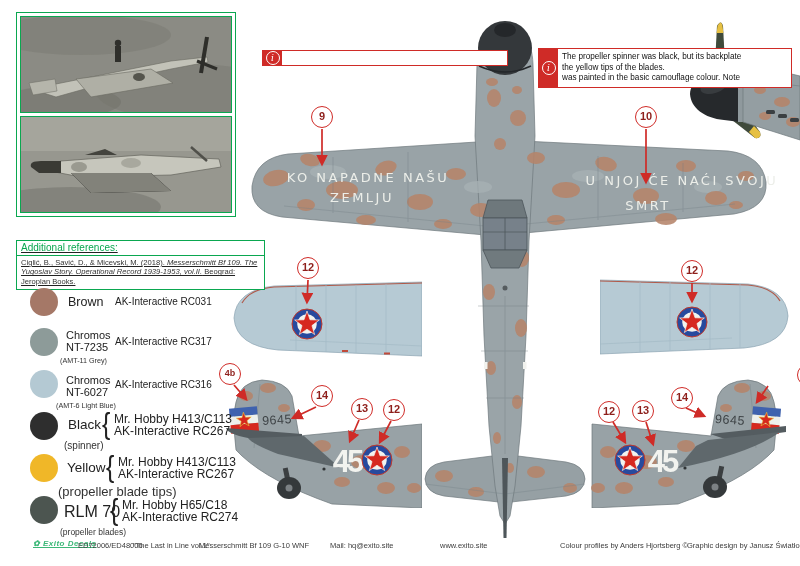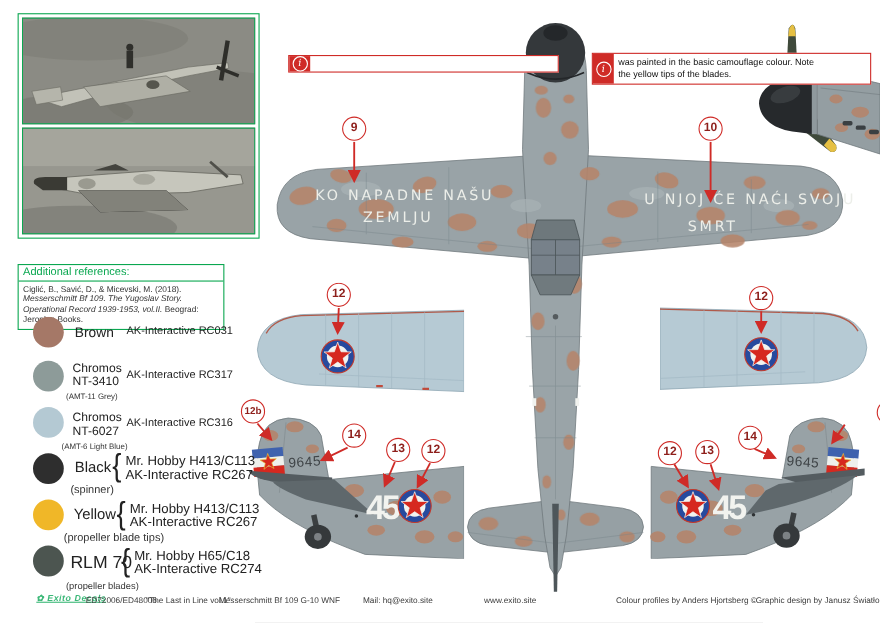--- a/index.html
+++ b/index.html
@@ -4,21 +4,21 @@
 <style>
   html,body{margin:0;padding:0;background:#e8e8e8;}
   .page{position:relative;width:800px;height:566px;background:#ffffff;overflow:hidden;
         font-family:"Liberation Sans",sans-serif;color:#222;}
   .abs{position:absolute;}
   
   .photo-box{left:16px;top:12px;width:218px;border:1.5px solid #0aa750;background:#fff;}
   .photo-box-header{background:#0aa750;color:#fff;font-size:10.5px;padding:2px 4px 3px;}
   .photo{margin:3px;border:1px solid #0aa750;height:95px;overflow:hidden;background:#8b8b84;}
   
-  .refs-box{left:16px;top:240px;width:188px;border:1.5px solid #0aa750;background:#fff;box-sizing:border-box;}
+  .refs-box{left:16px;top:240px;width:249px;border:1.5px solid #0aa750;background:#fff;box-sizing:border-box;text-decoration:underline;}
   .refs-header{color:#0aa750;font-size:10px;padding:1px 4px 2px;border-bottom:1.5px solid #0aa750;}
   .refs-body{font-size:7.6px;line-height:1.25;padding:2px 4px 3px;color:#333;}
   .ital{font-style:italic;}
   
   .paint-row{position:absolute;left:30px;width:215px;height:40px;}
   .swatch{position:absolute;left:0;top:0;width:28px;height:28px;border-radius:50%;}
   .pname{position:absolute;font-size:12.5px;color:#222;}
   .pname.small{font-size:11px;line-height:1.1;width:54px;}
   .pnote{position:absolute;font-size:7.2px;color:#333;white-space:nowrap;}
   .pval{position:absolute;font-size:10px;color:#222;white-space:nowrap;}
@@ -318,21 +318,21 @@
   </div>
 
   <div>
     <div class="paint-row" style="top:288px">
       <span class="swatch" style="background: rgb(165, 120, 103);"></span>
       <span class="pname" style="left:38px;top:7px">Brown</span>
       <span class="pval" style="left:85px;top:8px">AK-Interactive RC031</span>
     </div>
     <div class="paint-row" style="top:328px">
       <span class="swatch" style="background: rgb(141, 155, 153);"></span>
-      <span class="pname small" style="left:36px;top:1px">Chromos NT-3410</span>
+      <span class="pname small" style="left:36px;top:1px">Chromos NT-7235</span>
       <span class="pnote" style="left:30px;top:28px">(AMT-11 Grey)</span>
       <span class="pval" style="left:85px;top:8px">AK-Interactive RC317</span>
     </div>
     <div class="paint-row" style="top:370px">
       <span class="swatch" style="background: rgb(180, 201, 211);"></span>
       <span class="pname small" style="left:36px;top:4px">Chromos NT-6027</span>
       <span class="pnote" style="left:26px;top:31px">(AMT-6 Light Blue)</span>
       <span class="pval" style="left:85px;top:9px">AK-Interactive RC316</span>
     </div>
     <div class="paint-row" style="top:412px">
@@ -341,21 +341,21 @@
       <span class="pnote" style="left:34px;top:28px;font-size:10px">(spinner)</span>
       <span class="brace" style="left:72px;top:-2px">{</span>
       <span class="pvals" style="left:84px;top:2px">
           <span style="display:block">Mr. Hobby H413/C113</span>
           <span style="display:block">AK-Interactive RC267</span>
         </span>
     </div>
     <div class="paint-row" style="top:454px">
       <span class="swatch" style="background: rgb(240, 183, 40);"></span>
       <span class="pname" style="left:37px;top:6px;font-size:13.5px">Yellow</span>
-      <span class="pnote" style="left:28px;top:30px;font-size:10px">(propeller blade tips)</span>
+      <span class="pnote" style="left:28px;top:30px;font-size:13px">(propeller blade tips)</span>
       <span class="brace" style="left:76px;top:-1px">{</span>
       <span class="pvals" style="left:88px;top:3px">
           <span style="display:block">Mr. Hobby H413/C113</span>
           <span style="display:block">AK-Interactive RC267</span>
         </span>
     </div>
     <div class="paint-row" style="top:496px">
       <span class="swatch" style="background: rgb(76, 85, 80);"></span>
       <span class="pname" style="left:34px;top:7px;font-size:16px">RLM 70</span>
       <span class="pnote" style="left:30px;top:31px;font-size:8.5px">(propeller blades)</span>
@@ -370,30 +370,31 @@
   <div class="note" style="left:262px;top:50px;width:244px">
     <div class="note-icon">
         <span class="ring">i</span>
       </div>
   </div>
   <div class="note" style="left:538px;top:48px;width:252px">
     <div class="note-icon">
         <span class="ring">i</span>
       </div>
     <div class="note-text">
+      <span style="display:block">The propeller spinner was black, but its backplate</span>
+      <span style="display:block">the yellow tips of the blades.</span>
       <span style="display:block">was painted in the basic camouflage colour. Note</span>
-      <span style="display:block">the yellow tips of the blades.</span>
     </div>
   </div>
 
   <div class="callout" style="left:311px;top:106px">9</div>
   <div class="callout" style="left:635px;top:106px">10</div>
   <div class="callout" style="left:297px;top:257px">12</div>
   <div class="callout" style="left:681px;top:260px">12</div>
-  <div class="callout wide" style="left:219px;top:363px">12b</div>
+  <div class="callout wide" style="left:219px;top:363px">4b</div>
   <div class="callout" style="left:311px;top:385px">14</div>
   <div class="callout" style="left:351px;top:398px">13</div>
   <div class="callout" style="left:383px;top:399px">12</div>
   <div class="callout" style="left:598px;top:401px">12</div>
   <div class="callout" style="left:632px;top:400px">13</div>
   <div class="callout" style="left:671px;top:387px">14</div>
   <div class="callout wide" style="left:797px;top:364px">15a</div>
 
   <svg class="abs overlay" style="left:0;top:0" width="800" height="566" viewBox="0 0 800 566">
     <defs>

